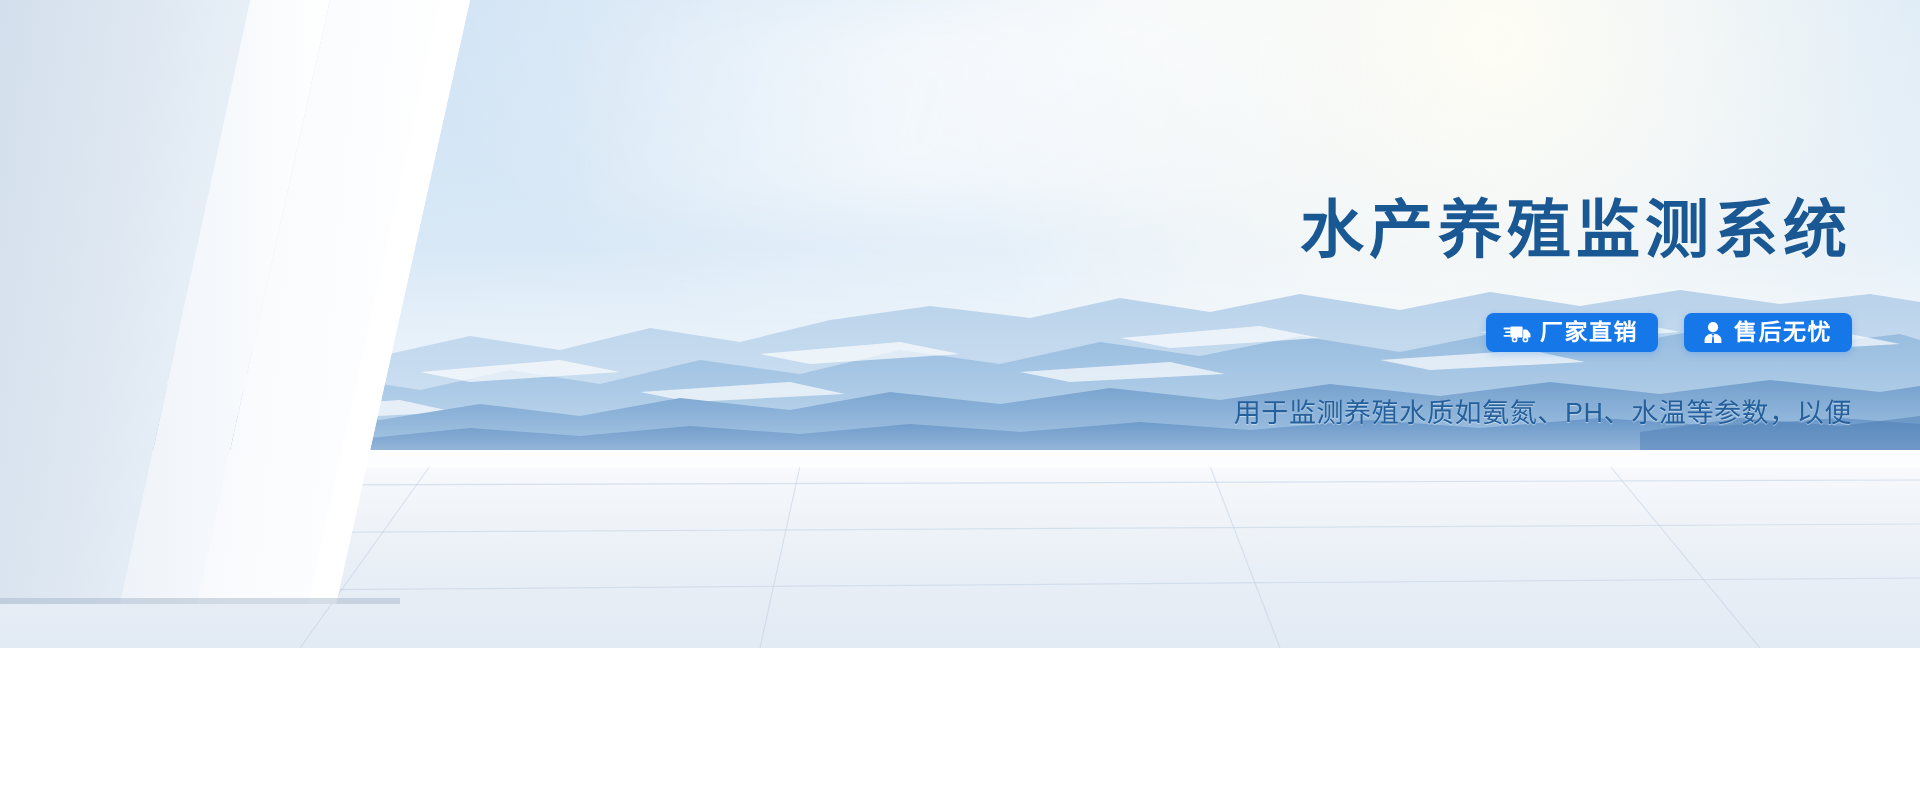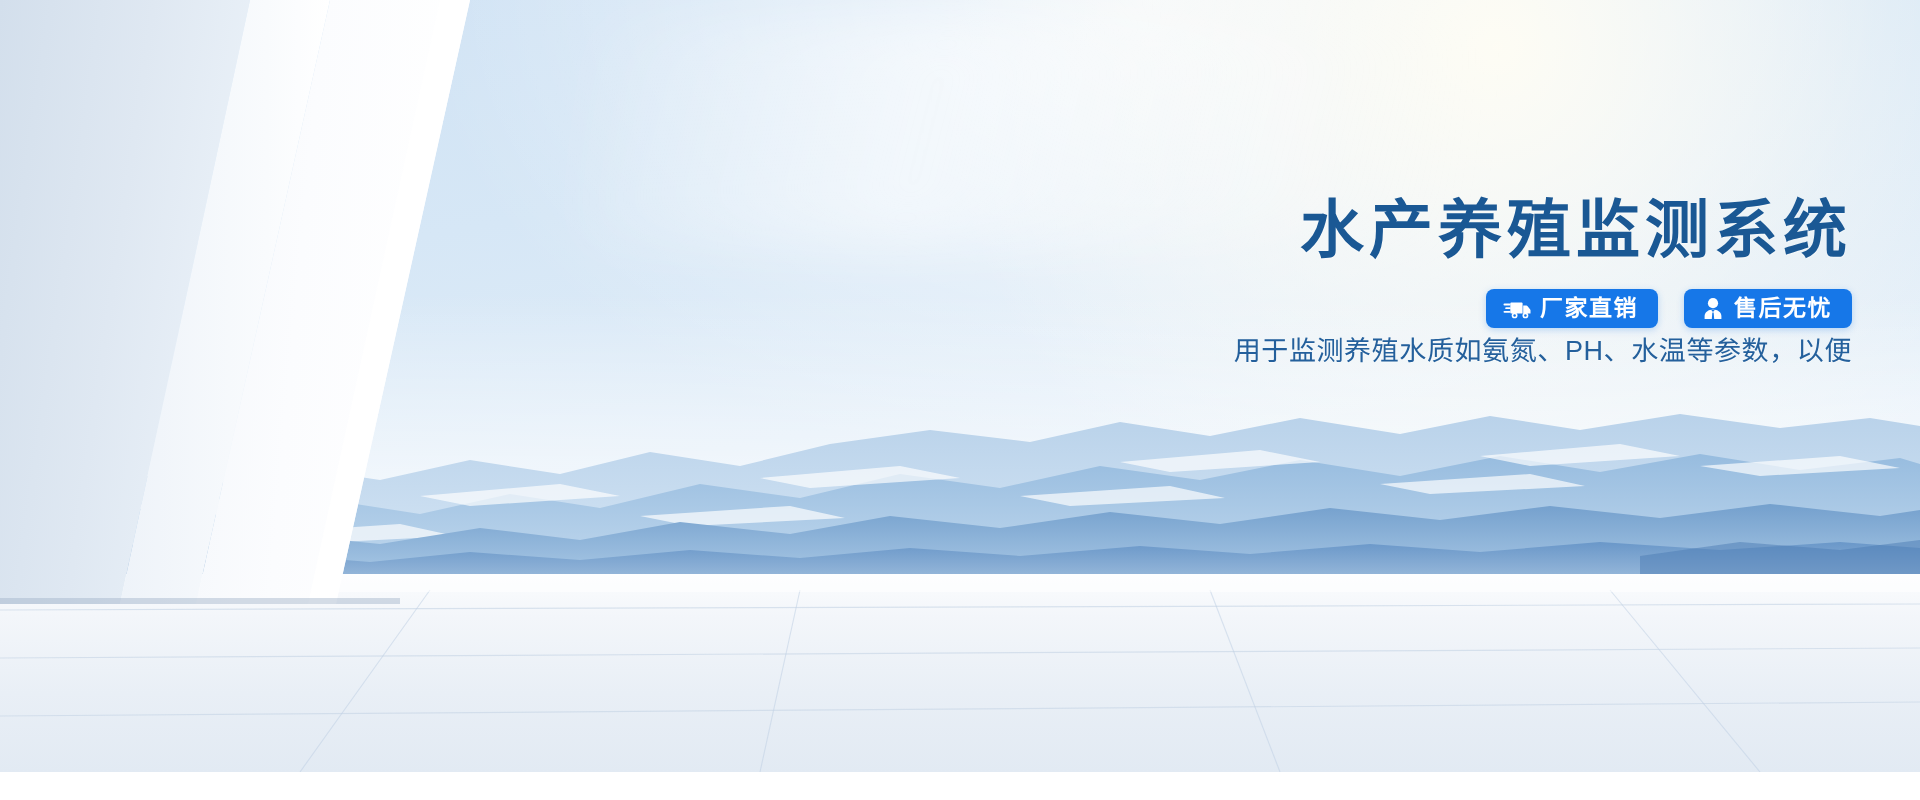--- a/index.html
+++ b/index.html
@@ -5,21 +5,21 @@
 <style>
   * { margin:0; padding:0; box-sizing:border-box; }
   html, body {
     width:1920px; height:800px;
     overflow:hidden;
     font-family:"Liberation Sans","DejaVu Sans",sans-serif;
   }
 
   .banner {
     position:relative;
-    width:1920px; height:772px;
+    width:1920px; height:648px;
     overflow:hidden;
     background:#d8e7f6;
   }
 
   
   .sky {
     position:absolute; inset:0;
     background:
       radial-gradient(circle at 78% 6%, rgba(255,253,244,0.95) 0%, rgba(255,253,246,0.55) 14%, rgba(255,255,255,0) 34%),
       radial-gradient(ellipse at 60% 0%, rgba(255,255,255,0.75) 0%, rgba(255,255,255,0) 45%),
@@ -79,21 +79,21 @@
     line-height:1.08;
     color:#1a5894;
     white-space:nowrap;
     text-shadow:0 1px 2px rgba(255,255,255,0.55);
   }
 
   .badges {
     display:flex;
     justify-content:flex-end;
     gap:26px;
-    margin-top:24px;
+    margin-top:48px;
   }
   .badge {
     display:inline-flex;
     align-items:center;
     gap:9px;
     background:#1677e8;
     border-radius:8px;
     padding:8px 20px 8px 17px;
     box-shadow:0 2px 7px rgba(22,119,232,0.26);
     cursor:pointer;
@@ -103,20 +103,21 @@
   .badge-label {
     color:#ffffff;
     font-size:23px;
     font-weight:bold;
     letter-spacing:1.5px;
     line-height:1;
     white-space:nowrap;
   }
 
   .desc {
+    margin-top:38px;
     color:#24609c;
     font-size:27px;
     line-height:1.72;
     letter-spacing:0.6px;
     font-weight:500;
     text-shadow:0 1px 1px rgba(255,255,255,0.5);
   }
   .desc-line { display:block; white-space:nowrap; }
 </style>
 </head>

